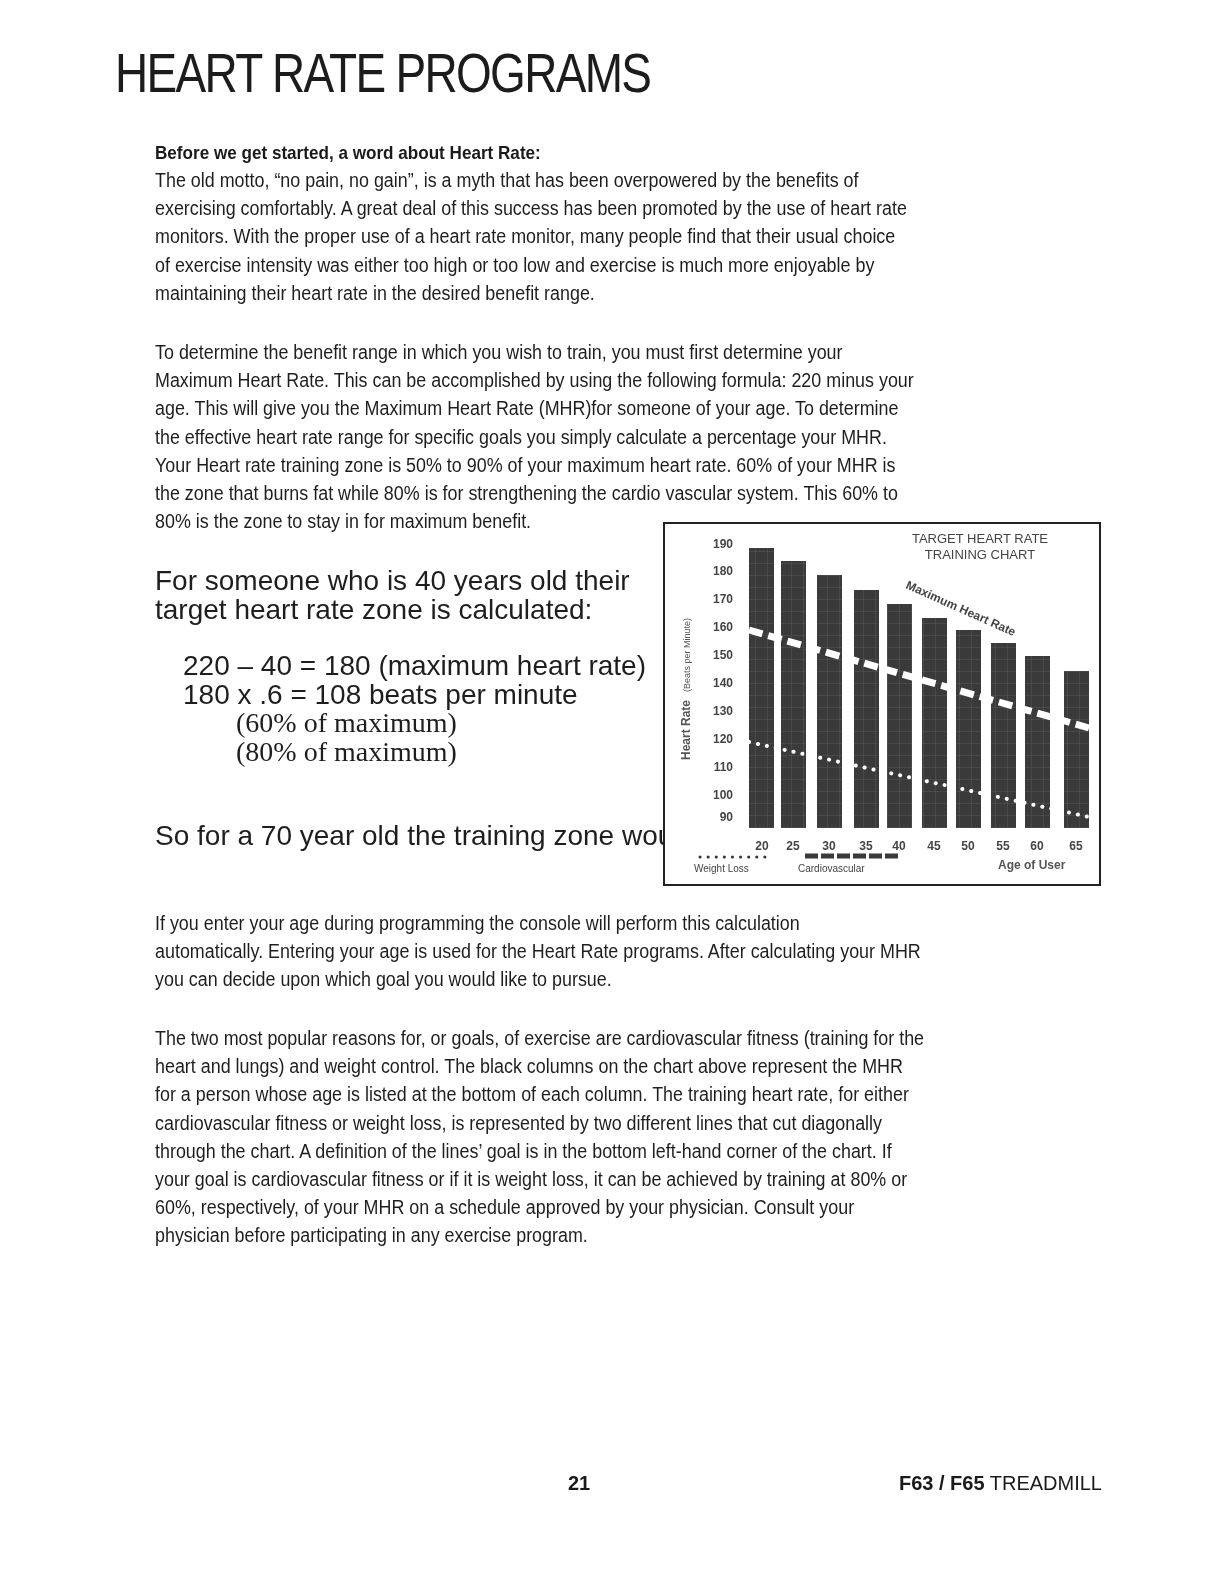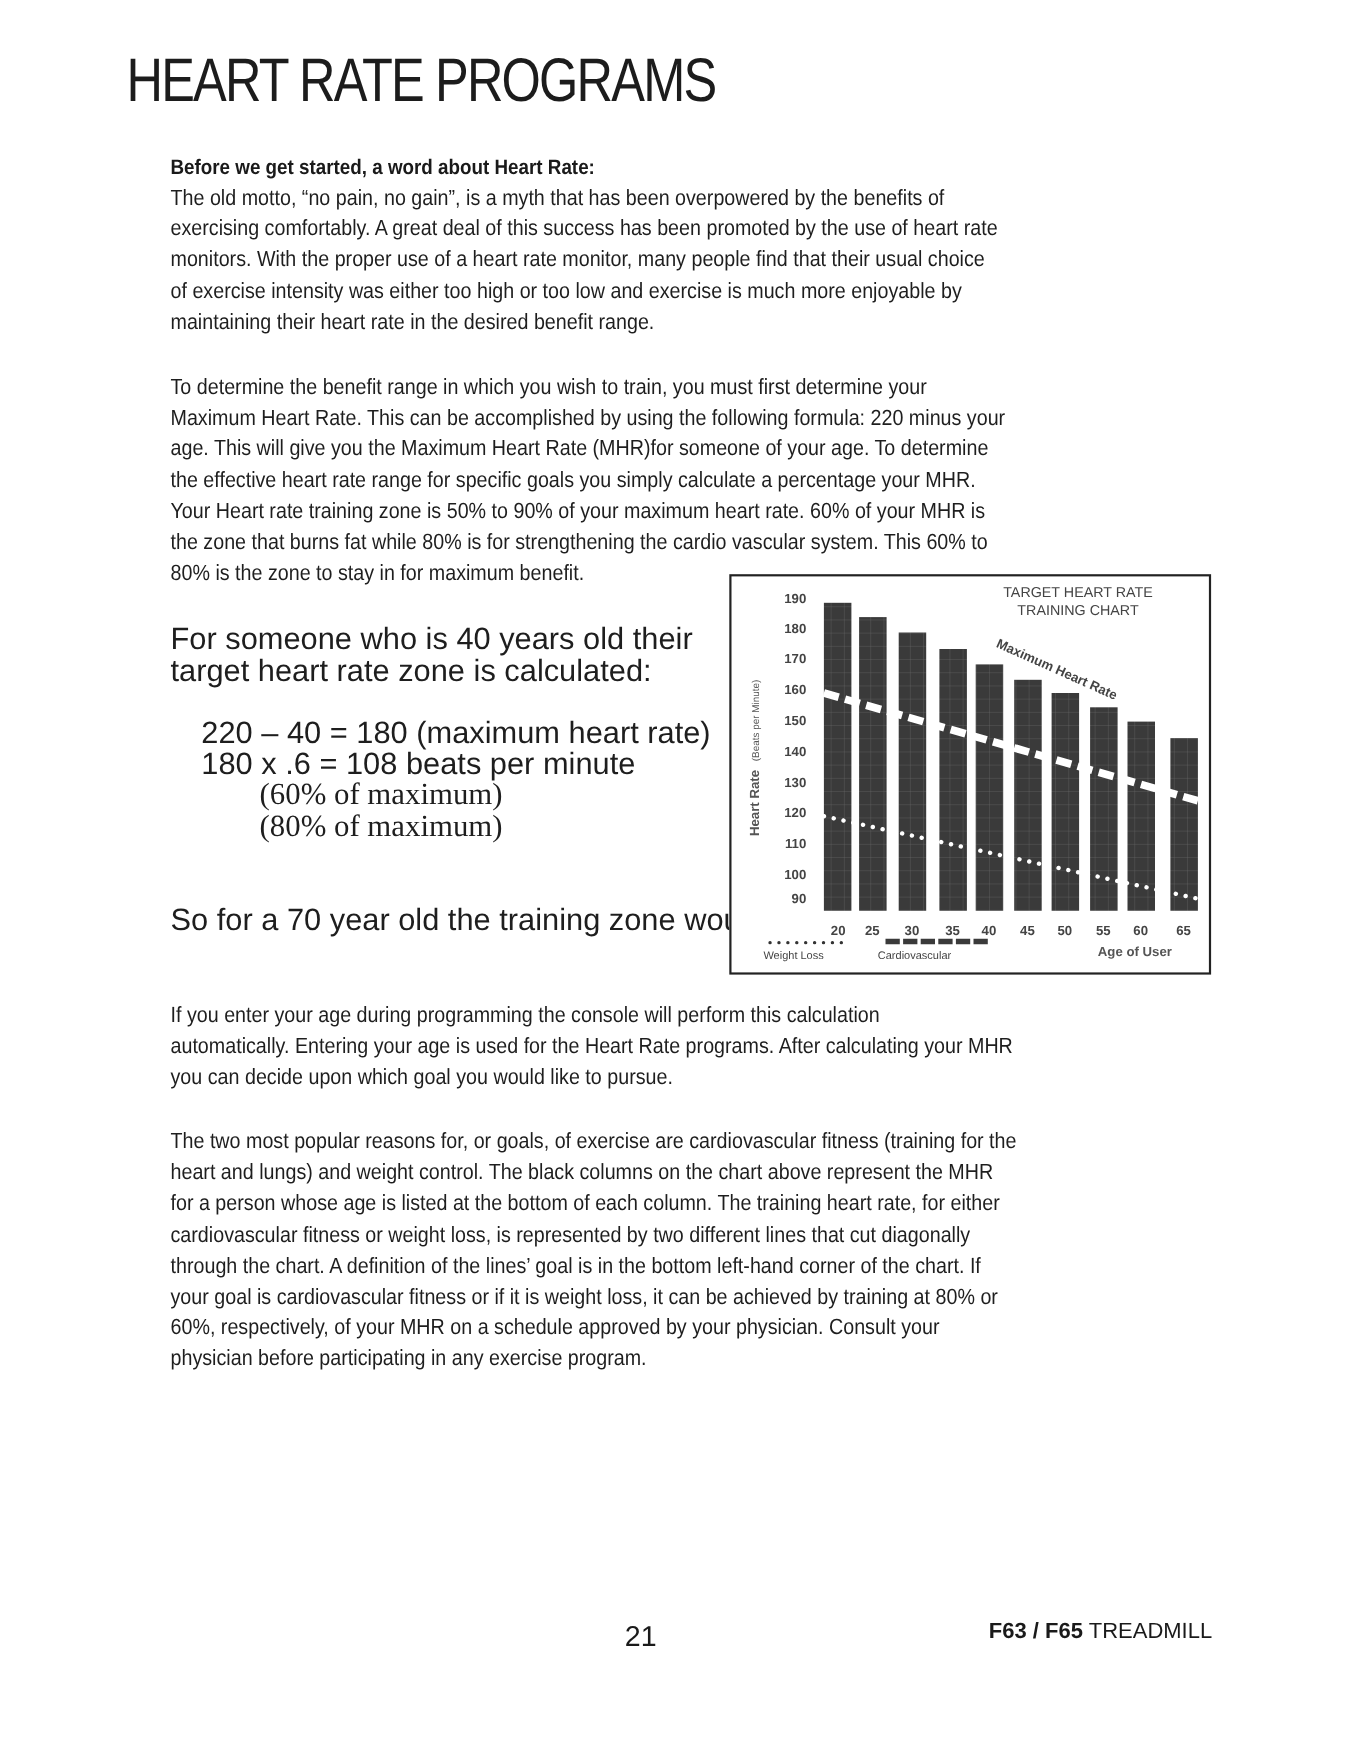--- a/index.html
+++ b/index.html
@@ -11,21 +11,21 @@
   .subhead { position:absolute; left:155px; top:142px; font-size:19px; font-weight:bold; margin:0;
              transform:scaleX(0.9); transform-origin:left top; white-space:nowrap; }
   .para { position:absolute; left:155px; font-size:20px; line-height:28.2px; margin:0;
           transform:scaleX(0.895); transform-origin:left top; white-space:nowrap; color:#1e1e1e; }
   .para span { display:block; }
   .calc { position:absolute; left:155px; font-size:28px; line-height:28.5px; margin:0; white-space:nowrap; color:#1e1e1e; }
   .calc span { display:block; }
   .calc .ind { padding-left:53px;font-family:Liberation Serif, serif; }
   .chart-box { position:absolute; left:663px; top:522px; width:438px; height:364px;
                border:2px solid #222; box-sizing:border-box; background:#fff; }
-  .footer-page { position:absolute; left:568px; top:1472px; font-size:26px; }
+  .footer-page { position:absolute; left:568px; top:1472px; font-size:20px;font-weight:bold; }
   .footer-brand { position:absolute; right:122px; top:1472px; font-size:20px; }
   .footer-brand b { font-weight:bold; }
   svg text { font-family:"Liberation Sans", sans-serif; }
 </style>
 </head>
 <body>
 
 <h1 class="title">HEART RATE PROGRAMS</h1>
 <p class="subhead">Before we get started, a word about Heart Rate:</p>
 

